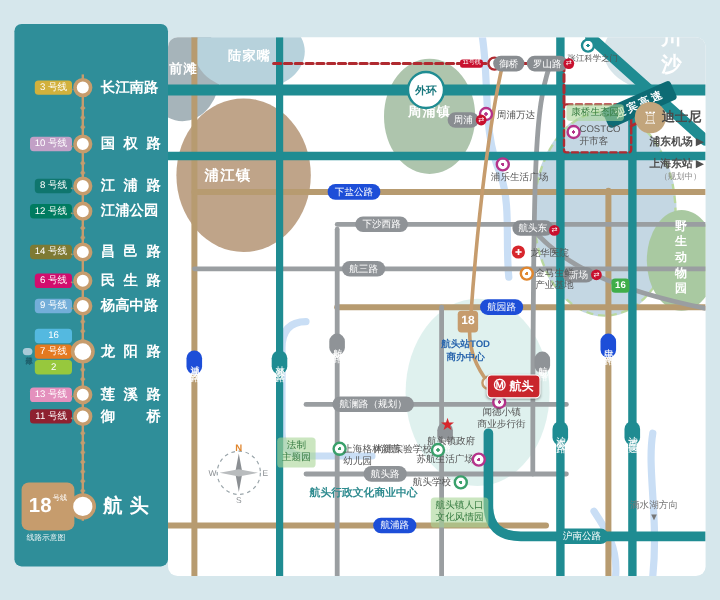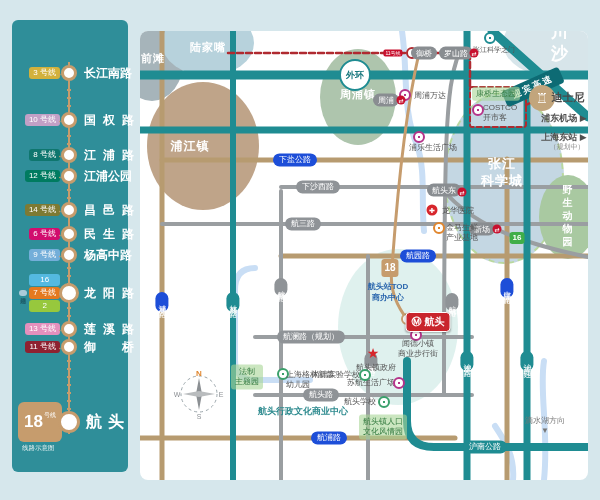--- a/index.html
+++ b/index.html
@@ -1,18 +1,18 @@
 <!DOCTYPE html>
 <html><head>
 <meta charset="utf-8">
 <style>
   html,body{margin:0;padding:0;background:#d6e7ec;font-family:"Liberation Sans","DejaVu Sans",sans-serif;}
   #stage{position:relative;width:600px;height:500px;background:#d6e7ec;overflow:hidden;}
   
-  #sidebar{position:absolute;left:12px;top:20px;width:116px;height:452px;background:#2f8e99;border-radius:6px;}
+  #sidebar{position:absolute;left:12px;top:20px;width:128px;height:452px;background:#2f8e99;border-radius:6px;}
   #line-axis{position:absolute;left:56px;top:42px;width:2px;height:372px;background:#c69c6d;}
   .dots{position:absolute;left:55px;width:4px;background-image:radial-gradient(circle,#c69c6d 1.6px,transparent 1.9px);background-size:4px 8px;background-repeat:repeat-y;z-index:2;}
   .srow{position:absolute;left:0;width:100%;height:0;}
   .bwrap{position:absolute;left:2px;width:46px;display:flex;justify-content:flex-end;align-items:center;gap:2px;transform:translateY(-50%);}
   .sbadge{display:block;color:#fff;font-size:8px;line-height:1;padding:2px 4px;border-radius:3px;white-space:nowrap;text-align:center;}
   .stack{display:flex;flex-direction:column;gap:1px;}
   .maglev{writing-mode:vertical-rl;font-size:6px;color:#1d5a66;padding:3px 1px;border-radius:3px;line-height:1;}
   .arrow{position:absolute;left:45px;transform:translateY(-50%);color:#c69c6d;font-size:9px;font-weight:bold;z-index:3;}
   .sdot{position:absolute;left:57px;transform:translate(-50%,-50%);width:10px;height:10px;border:3px solid #c69c6d;background:#fff;border-radius:50%;z-index:3;}
   .sdot.md{width:14px;height:14px;}
@@ -220,22 +220,20 @@
         <path stroke="#c69c6d" stroke-width="3" d="M279 22 C268 70 258 150 252 237 C249 258 256 274 267 288"></path>
         <path stroke="#b02a30" stroke-width="2.5" stroke-dasharray="6 3" d="M88 22 H330 M330 22 V56 M386 74 L394 70"></path>
         <rect x="330" y="56" width="56" height="40" stroke="#b02a30" stroke-width="2" stroke-dasharray="5 3" rx="2"></rect>
       </g>
     </svg>
 
     <div class="abs blob-label" style="left:13px;top:27px;font-size:11px">前滩</div>
     <div class="abs blob-label" style="left:68px;top:16px;font-size:11px">陆家嘴</div>
     <div class="abs blob-label" style="left:50px;top:116px;font-size:12px">浦江镇</div>
     <div class="abs blob-label" style="left:218px;top:63px;font-size:11px">周浦镇</div>
-    <div class="abs blob-label" style="left:362px;top:142px;font-size:13px">张江
-科学城</div>
     <div class="abs blob-label" style="left:420px;top:12px;font-size:17px">川沙</div>
     <div class="abs blob-label" style="left:428px;top:184px;font-size:10px">野生
 动物园</div>
 
     <div class="abs lbl-circle" style="left:215px;top:44px">外环</div>
     <div class="abs ribbon rot" style="left:393px;top:56px">迎宾高速</div>
     <div class="abs pill tan" style="left:155px;top:129px">下盐公路</div>
     <div class="abs pill gray" style="left:178px;top:156px">下沙西路</div>
     <div class="abs pill gray" style="left:163px;top:193px">航三路</div>
     <div class="abs pill tan" style="left:278px;top:225px">航园路</div>

